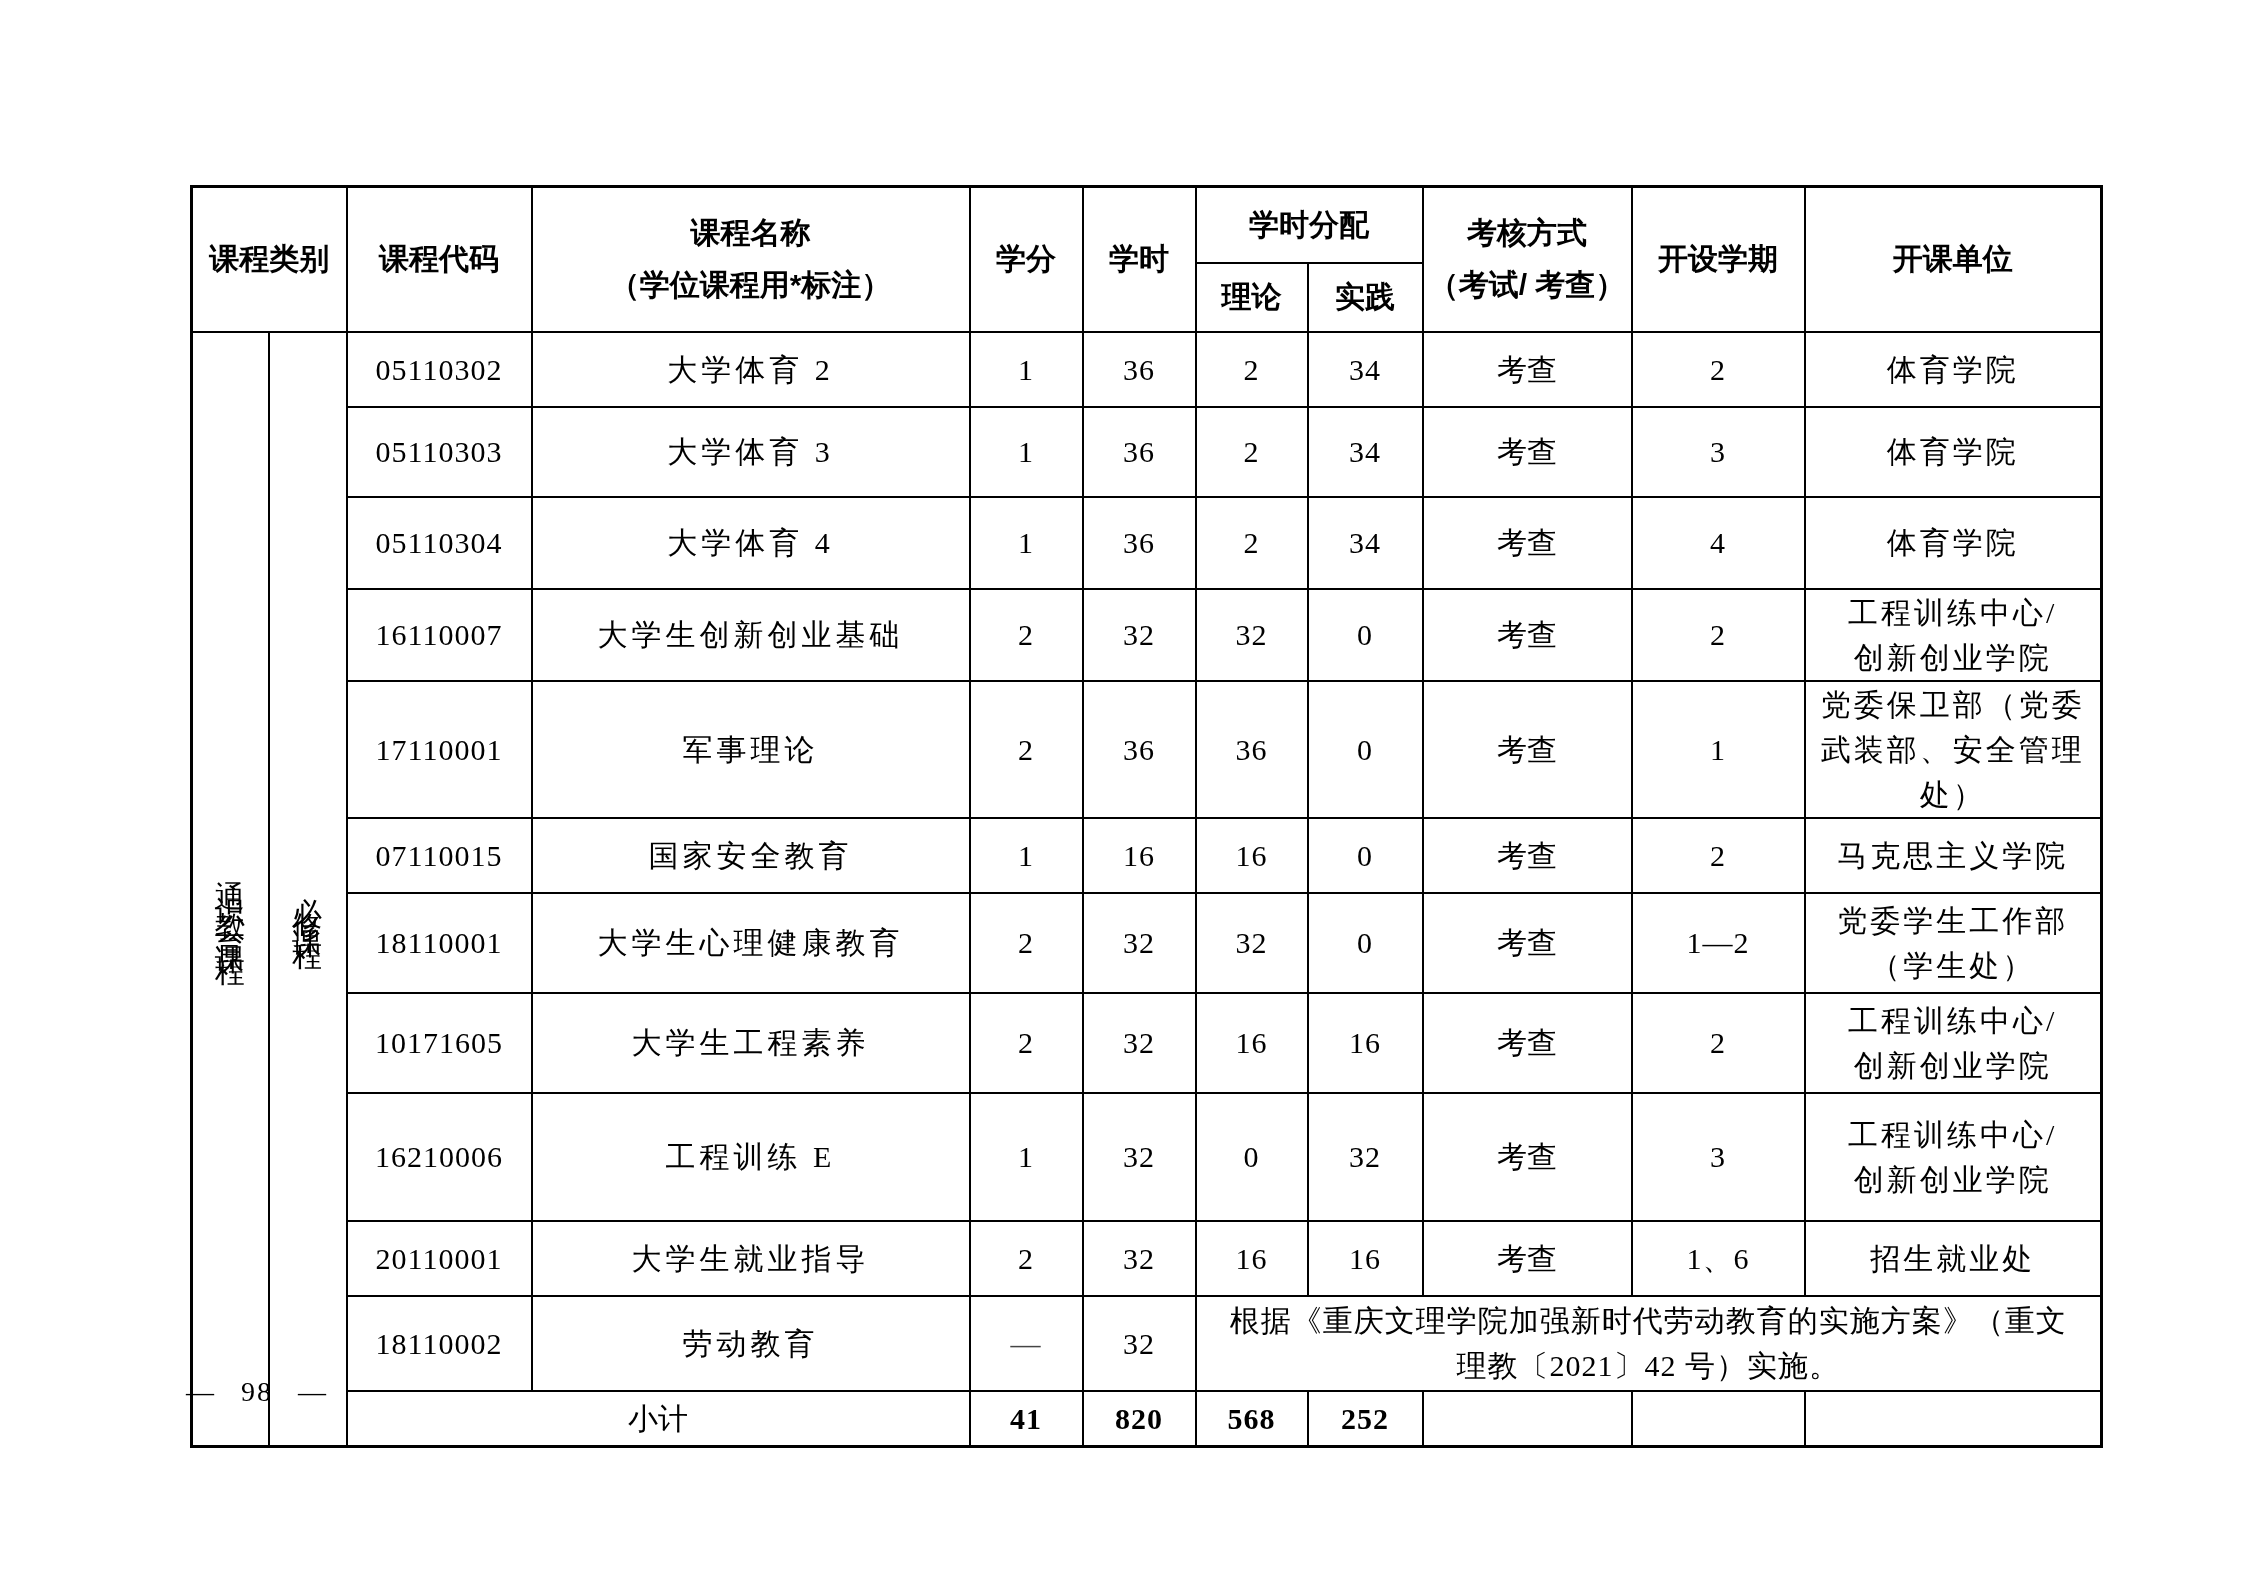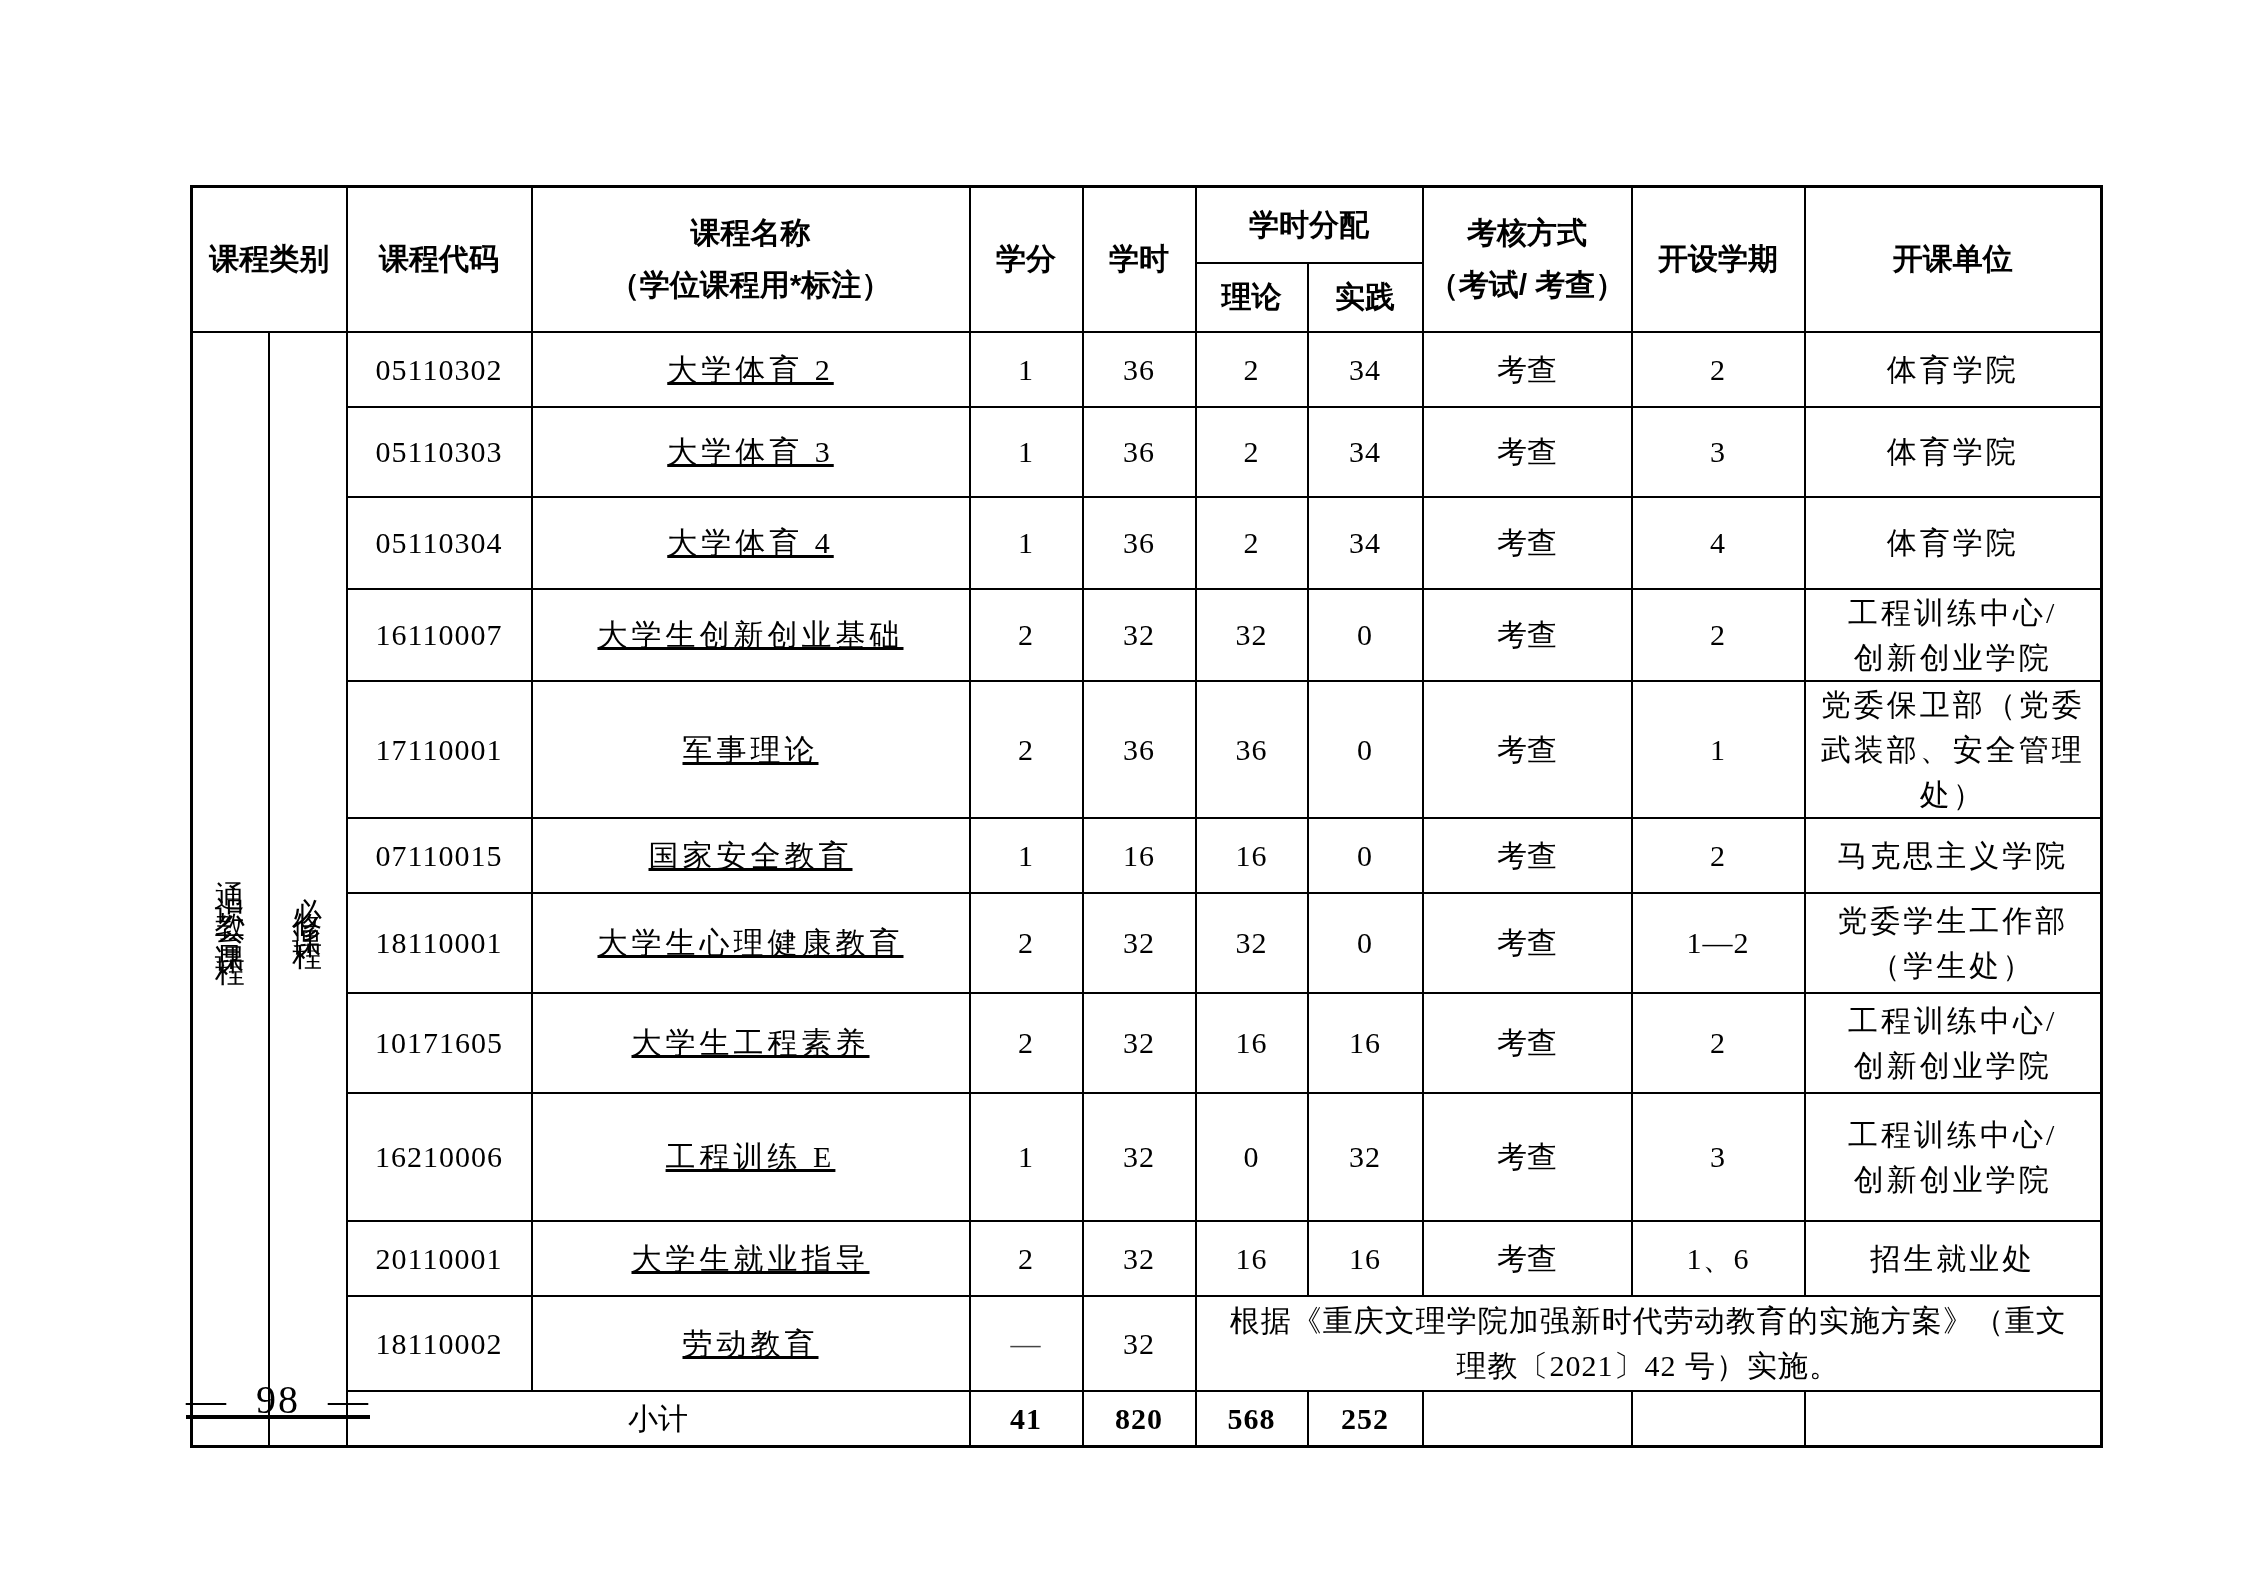--- a/index.html
+++ b/index.html
@@ -27,45 +27,44 @@
     line-height:1.5;
     white-space:pre-line;
     overflow:hidden;
   }
   .curriculum th{
     font-weight:bold;
     font-family:"Liberation Sans","DejaVu Sans",sans-serif;
     line-height:1.75;
   }
   .num{font-size:31px;letter-spacing:1px;}
-  .cname{letter-spacing:4px;text-decoration:underline;}
+  .cname{letter-spacing:4px;}
   .unit{letter-spacing:3px;line-height:1.55;}
   .vert-wrap{
     writing-mode:vertical-rl;
     text-orientation:upright;
     letter-spacing:16px;
     display:inline-block;
     font-size:30px;
   }
   .note-cell{
     text-align:left;
     padding:4px 10px 4px 8px;
     line-height:1.7;
     letter-spacing:1px;
   }
   .bold{font-weight:bold;margin-left:44px;}
   .dash{color:#444;}
   .page-number{
     position:absolute;
     left:186px;top:1376px;
-    font-size:40px;
+    font-size:28px;
     word-spacing:16px;
     letter-spacing:2px;
     color:#000;
-    text-decoration:underline;
   }
 </style>
 </head>
 <body>
 
 <div class="page">
 
   <table class="curriculum">
     <colgroup>
       <col style="width:77px">

